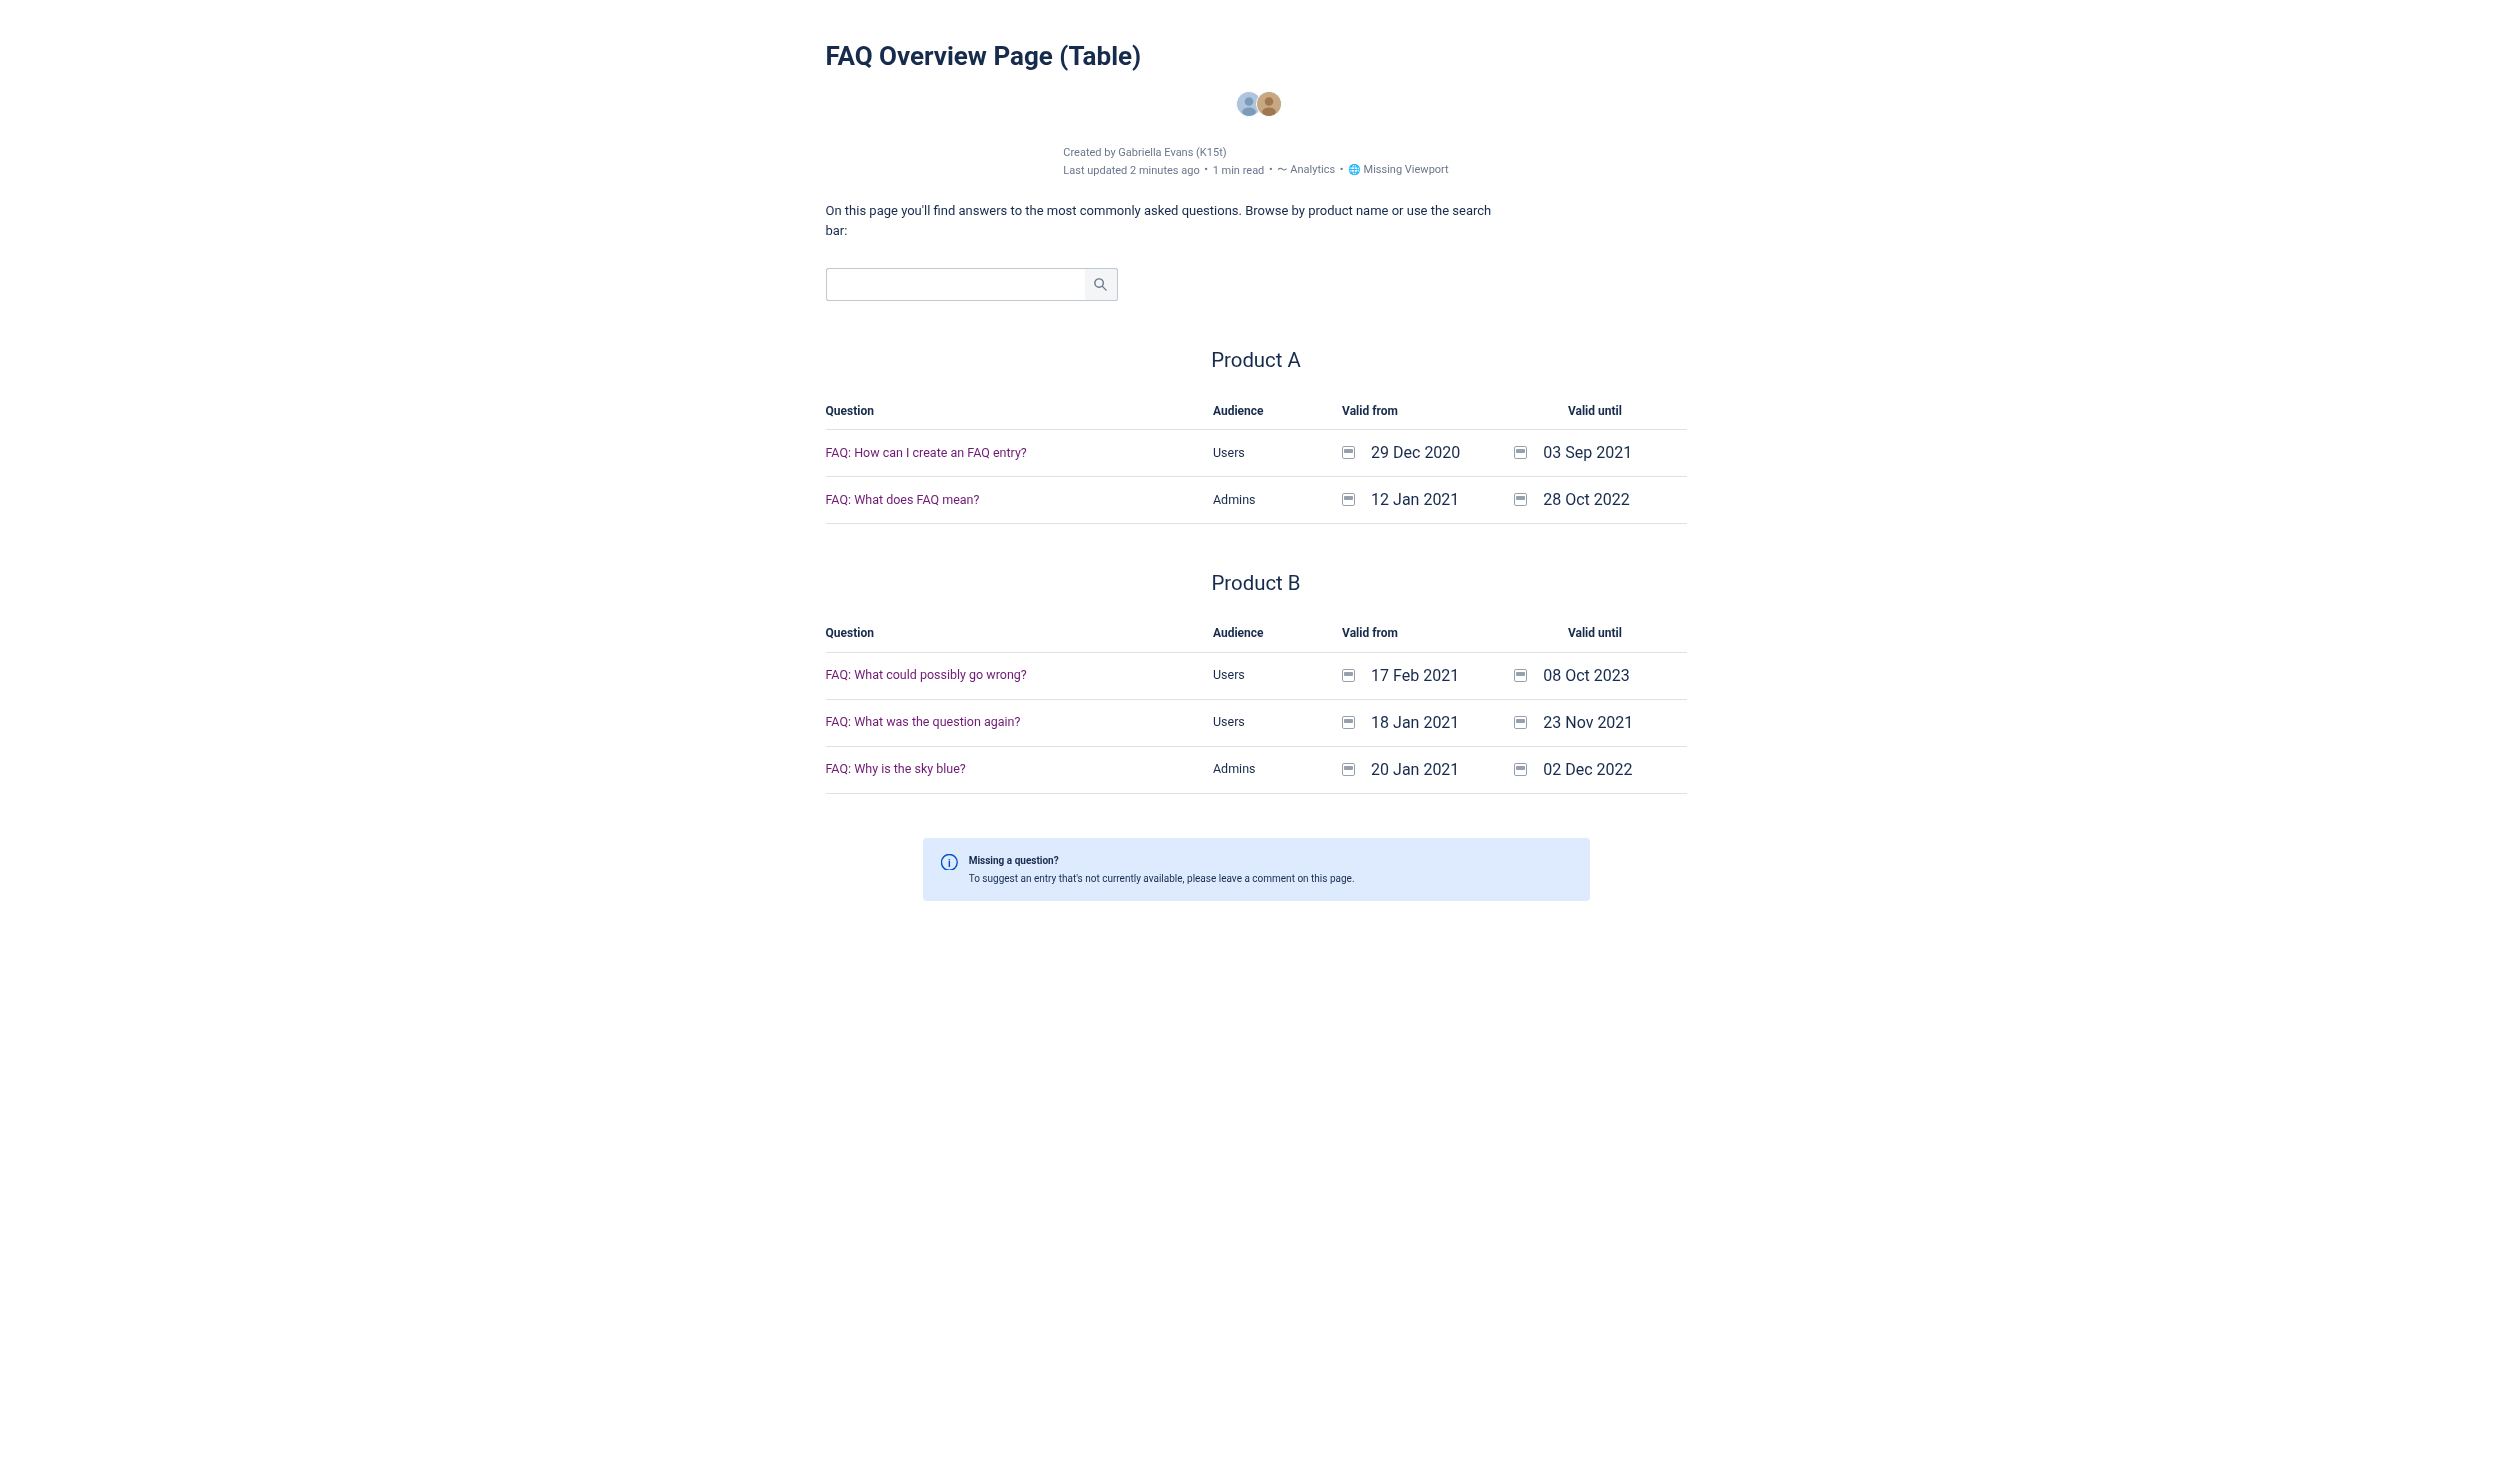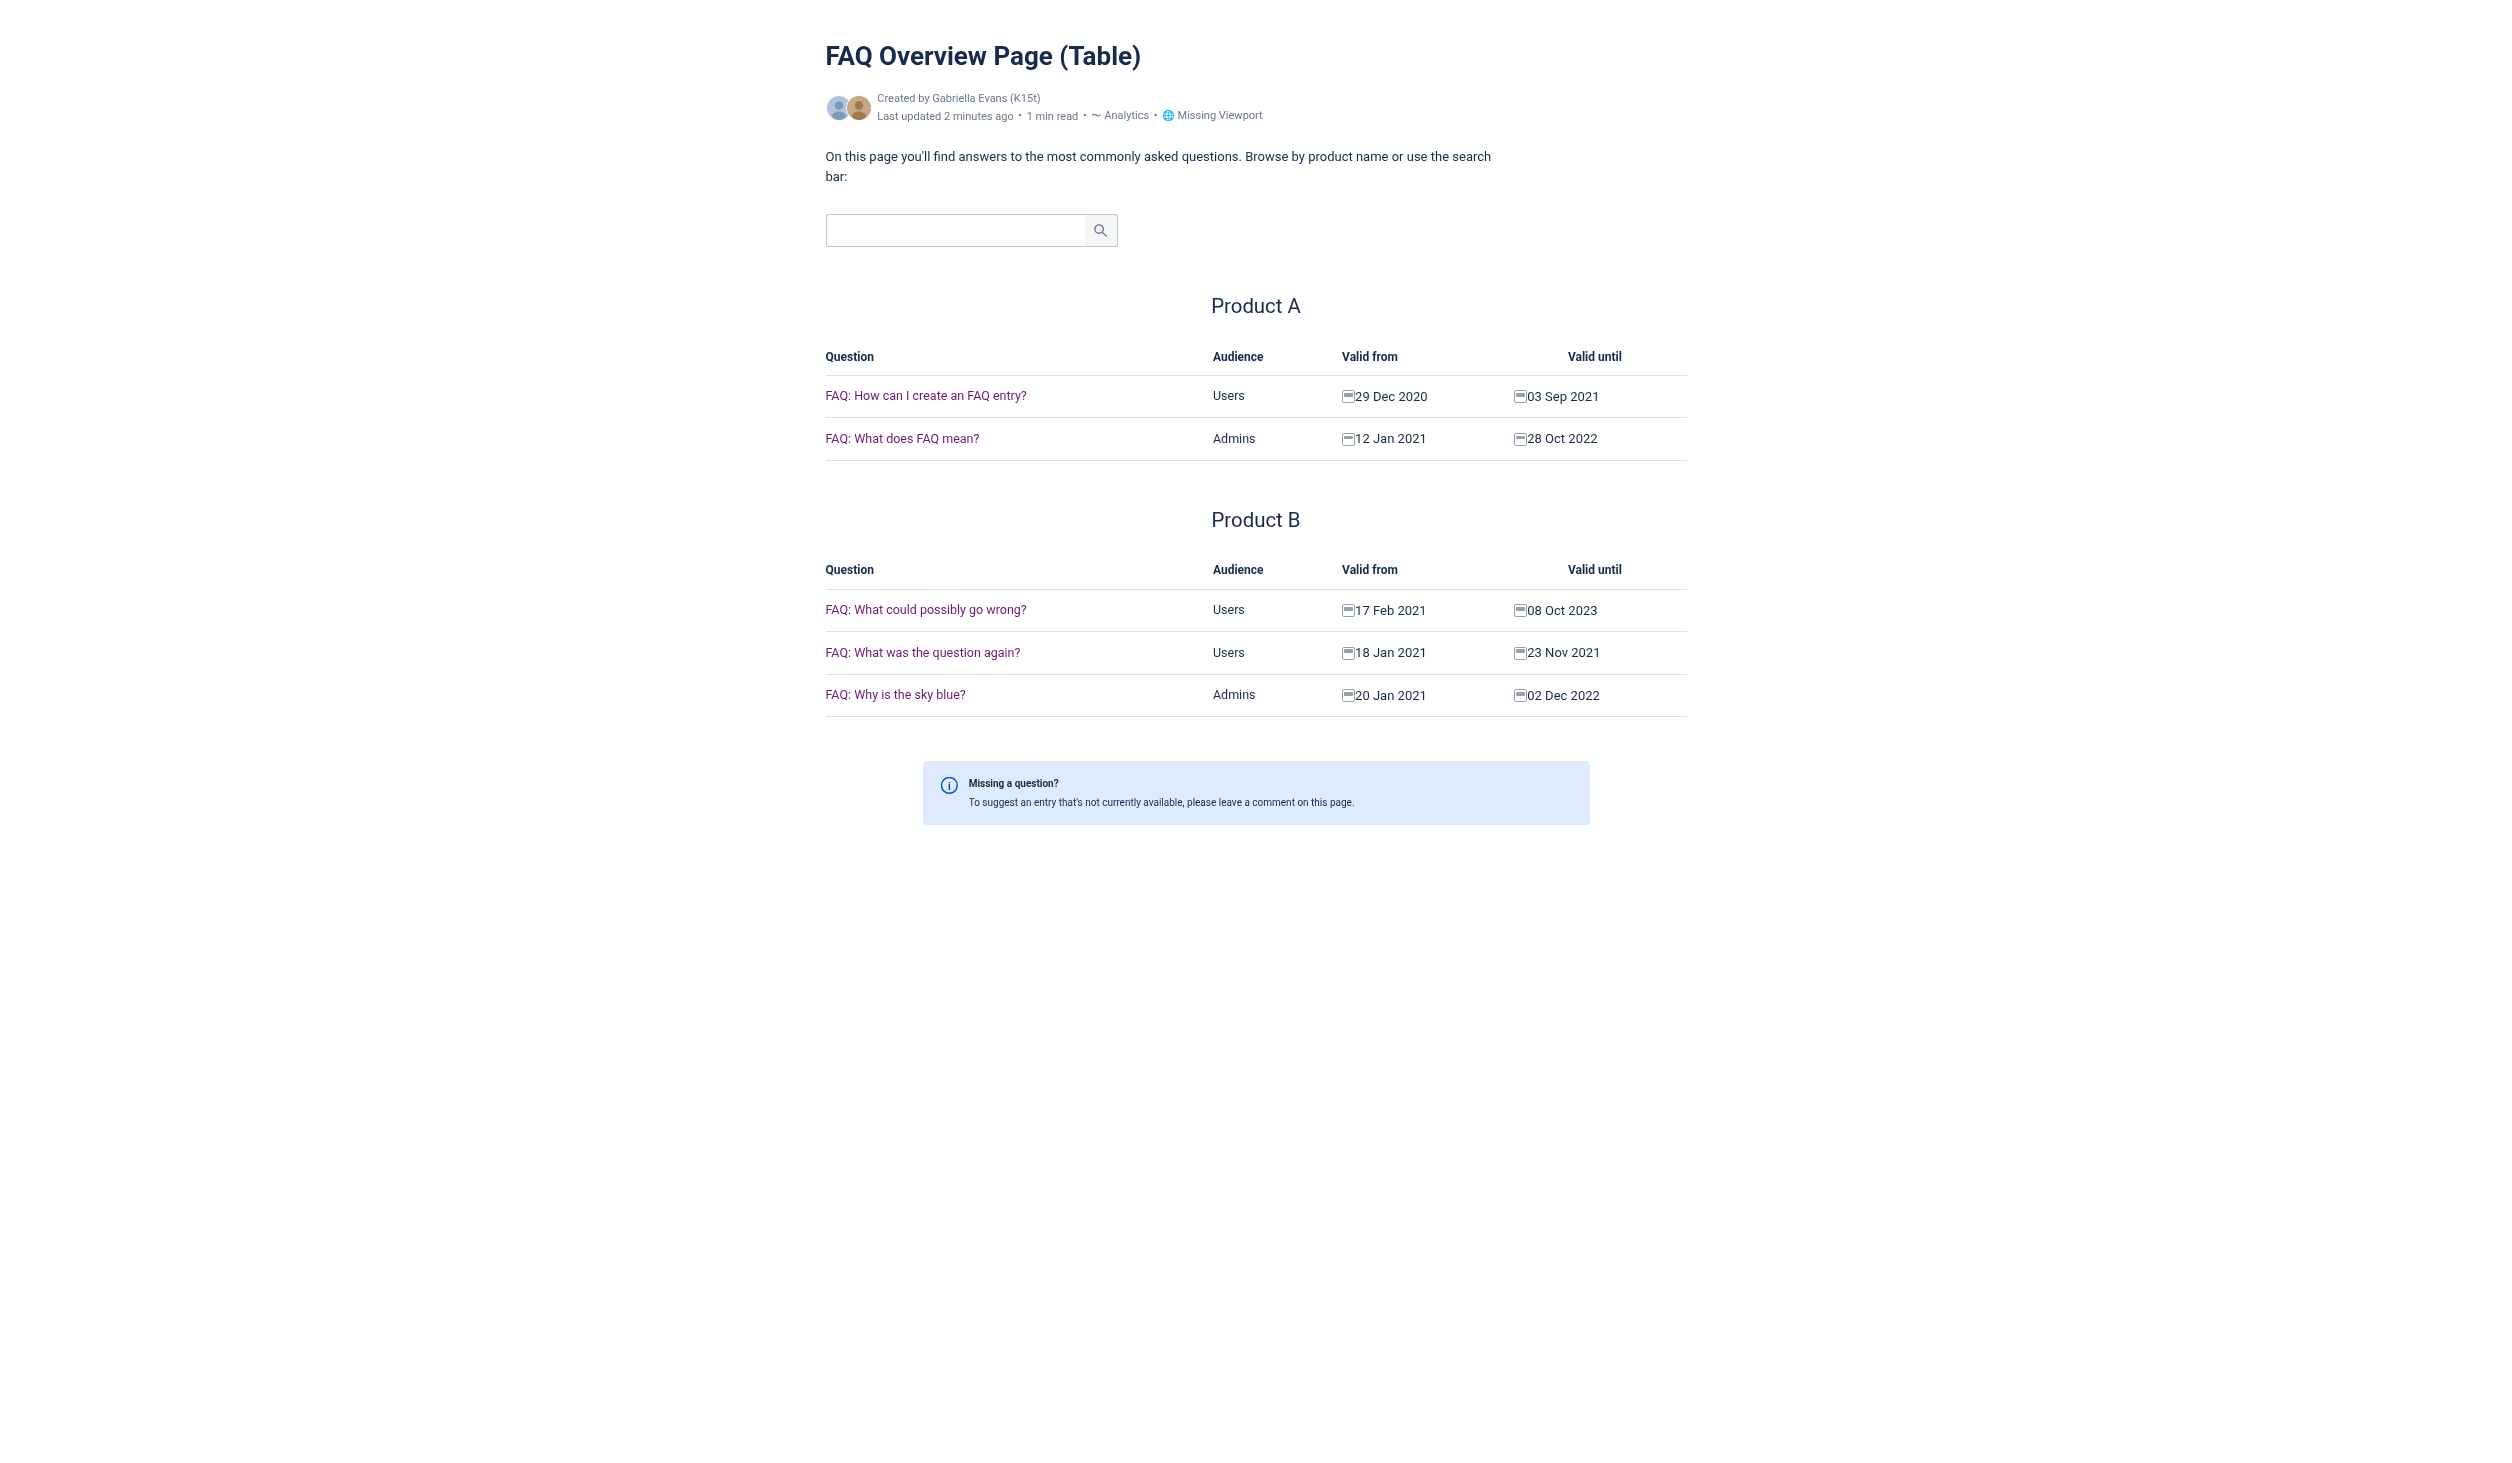--- a/index.html
+++ b/index.html
@@ -25,22 +25,23 @@
     .page-title {
       font-size: 26px;
       font-weight: 700;
       color: #172b4d;
       margin-bottom: 15px;
     }
 
     .meta-row {
       display: flex;
       align-items: center;
-      gap: 11px;
+      gap: 28px;
       margin-bottom: 22px;
+      flex-direction: column;
     }
 
     .avatars {
       display: flex;
     }
 
     .avatar {
       width: 26px;
       height: 26px;
       border-radius: 50%;
@@ -188,23 +189,23 @@
 
     .faq-link {
       color: #701a75;
       text-decoration: none;
       font-size: 12.5px;
     }
 
     .date-cell {
       display: flex;
       align-items: center;
-      gap: 0;
-      color: #172b4d;
-      font-size: 13px;
+      gap: 16px;
+      color: #172b4d;
+      font-size: 16px;
     }
 
     .date-icon {
       display: inline-block;
       width: 13px;
       height: 13px;
       border: 1.4px solid #97a0af;
       border-radius: 1.9px;
       position: relative;
       background: #fff;

